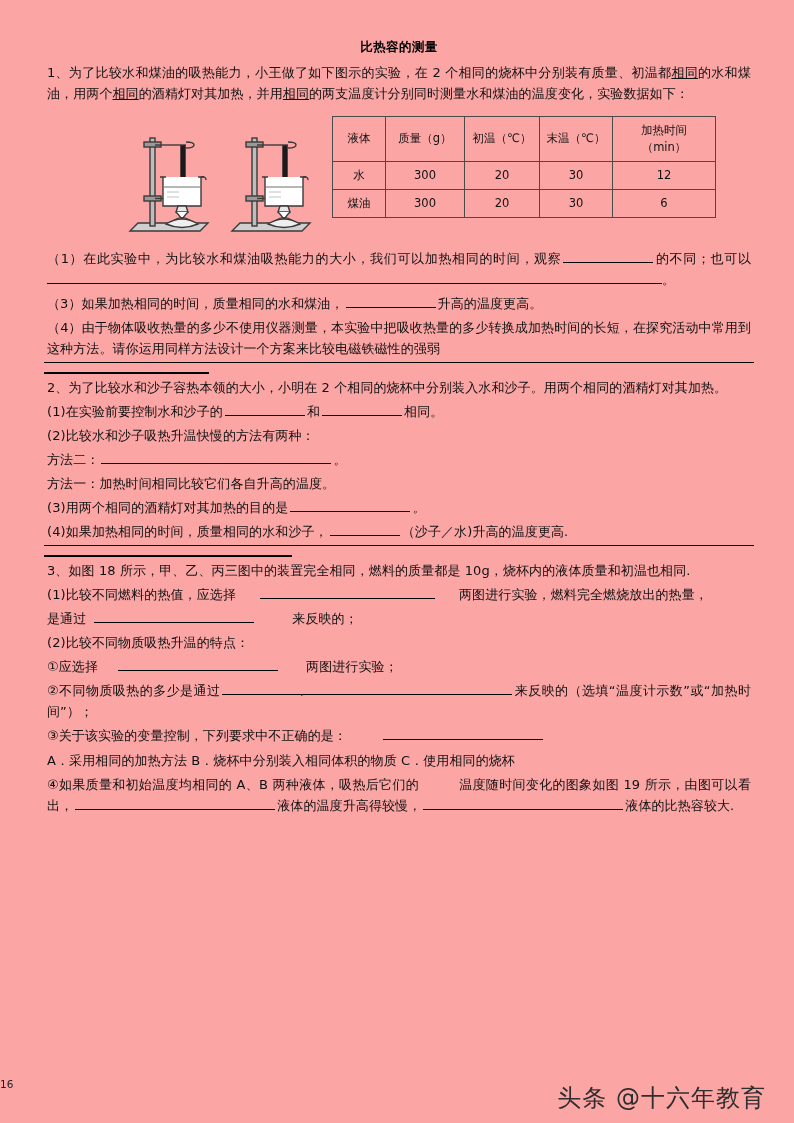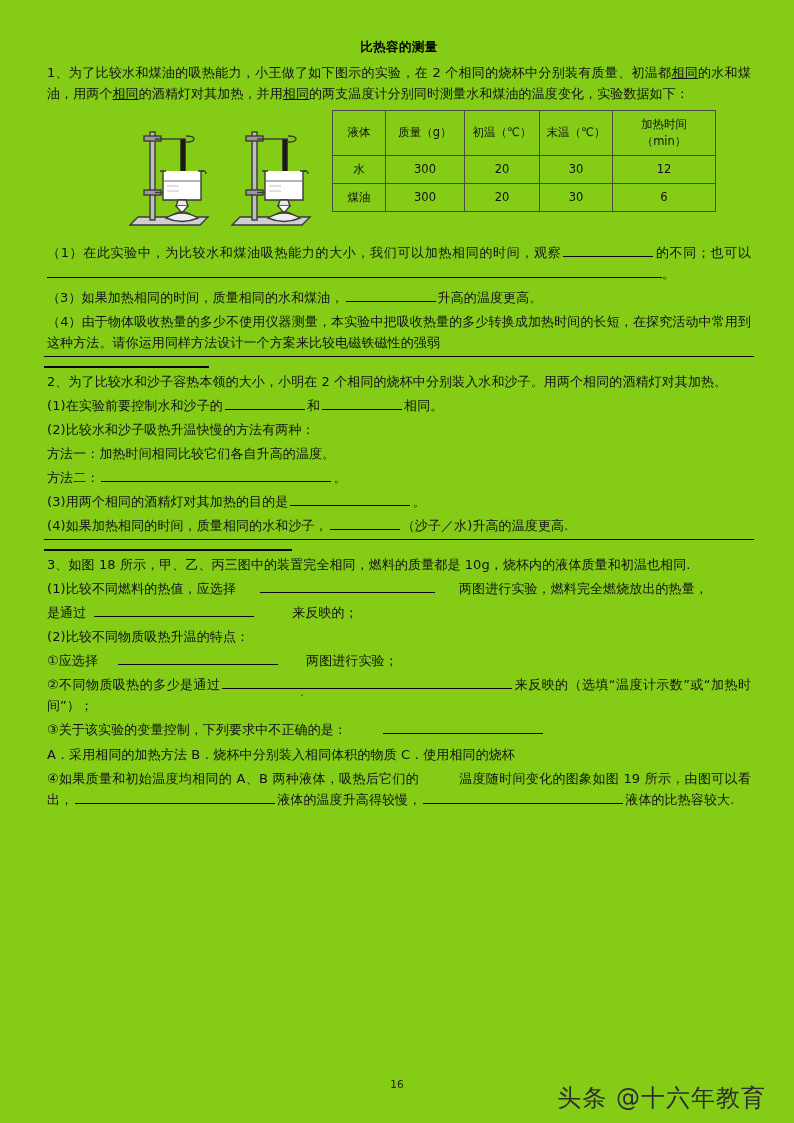--- a/index.html
+++ b/index.html
@@ -7,21 +7,21 @@
     padding: 0;
     background: #ffffff;
   }
   body {
     font-family: "DejaVu Sans", "Liberation Sans", sans-serif;
   }
   .page {
     position: relative;
     width: 794px;
     height: 1123px;
-    background: #84cc16;
+    background: #fca5a5;
     overflow: hidden;
     box-sizing: border-box;
   }
   .content {
     position: absolute;
     left: 44px;
     top: 38px;
     width: 710px;
   }
   .doc-title {
@@ -67,21 +67,21 @@
   .blank-line-wide {
     display: inline-block;
     border-bottom: 1.6px solid #000;
     height: 0.95em;
   }
 
   
   .figure-row {
     display: flex;
     align-items: flex-start;
-    margin: 6px 0 8px 0;
+    margin: 12px 0 8px 0;
   }
   .apparatus {
     width: 196px;
     height: 120px;
     margin-left: 78px;
     margin-top: 4px;
     flex: none;
   }
   .data-table {
     border-collapse: collapse;
@@ -112,21 +112,21 @@
     width: 165px;
     margin: 9px 0 2px 0;
   }
   hr.sep.wide { width: 248px; }
 
   .page-number {
     position: absolute;
     left: 0;
     right: 0;
     top: 1078px;
-    text-align: center;
+    text-align: left;
     font-size: 10.5px;
     color: #222;
   }
   .watermark {
     position: absolute;
     right: 28px;
     top: 1082px;
     font-size: 24px;
     color: #2e2e2e;
     letter-spacing: 1px;
@@ -248,23 +248,23 @@
     <div class="bfull"></div>
 
     <hr class="sep">
 
     <p class="para">2、为了比较水和沙子容热本领的大小，小明在 2 个相同的烧杯中分别装入水和沙子。用两个相同的酒精灯对其加热。</p>
 
     <p class="para"><span>(1)在实验前要控制水和沙子的</span><span class="blank b80"></span><span>和</span><span class="blank b80"></span><span>相同。</span></p>
 
     <p class="para">(2)比较水和沙子吸热升温快慢的方法有两种：</p>
 
+    <p class="para"><span>方法二：</span><span class="blank b230"></span><span>。</span></p>
+
     <p class="para">方法一：加热时间相同比较它们各自升高的温度。</p>
-
-    <p class="para"><span>方法二：</span><span class="blank b230"></span><span>。</span></p>
 
     <p class="para"><span>(3)用两个相同的酒精灯对其加热的目的是</span><span class="blank b120"></span><span>。</span></p>
 
     <p class="para"><span>(4)如果加热相同的时间，质量相同的水和沙子，</span><span class="blank b70"></span><span>（沙子／水)升高的温度更高.</span></p>
 
     <div class="bfull"></div>
 
     <hr class="sep wide">
 
     <p class="para">3、如图 18 所示，甲、乙、丙三图中的装置完全相同，燃料的质量都是 10g，烧杯内的液体质量和初温也相同.</p>

